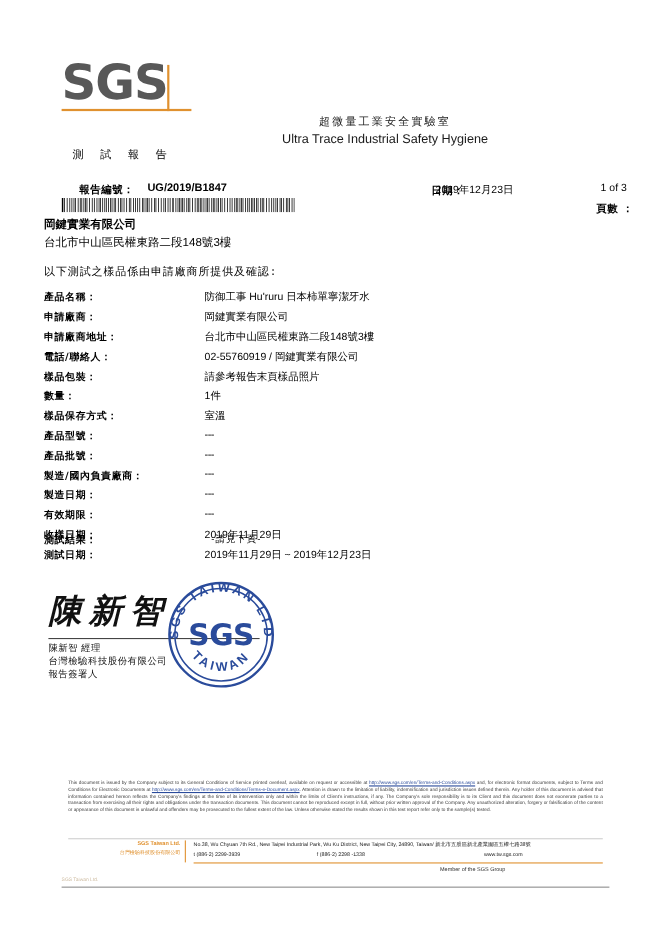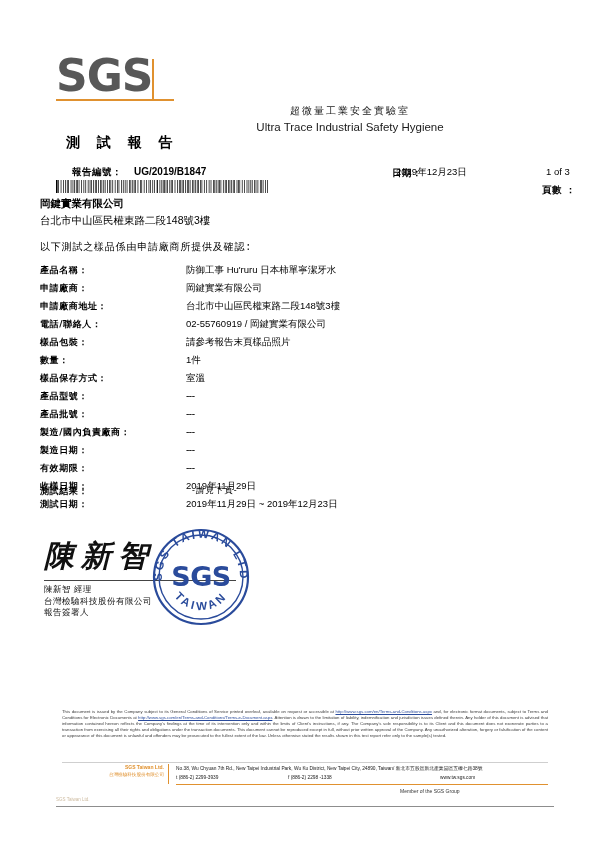--- a/index.html
+++ b/index.html
@@ -77,22 +77,22 @@
     margin-top: 3px;
     white-space: nowrap;
   }
 
   
   .report-title {
     position: absolute;
     left: 66px;
     top: 134px;
     font-family: "DejaVu Serif", serif;
-    font-weight: bold;
-    font-size: 14px;
+    font-weight: normal;
+    font-size: 10px;
     letter-spacing: 6px;
     color: #000;
   }
 
   
   .rownum {
     position: absolute;
     left: 40px;
     top: 166px;
     width: 540px;

